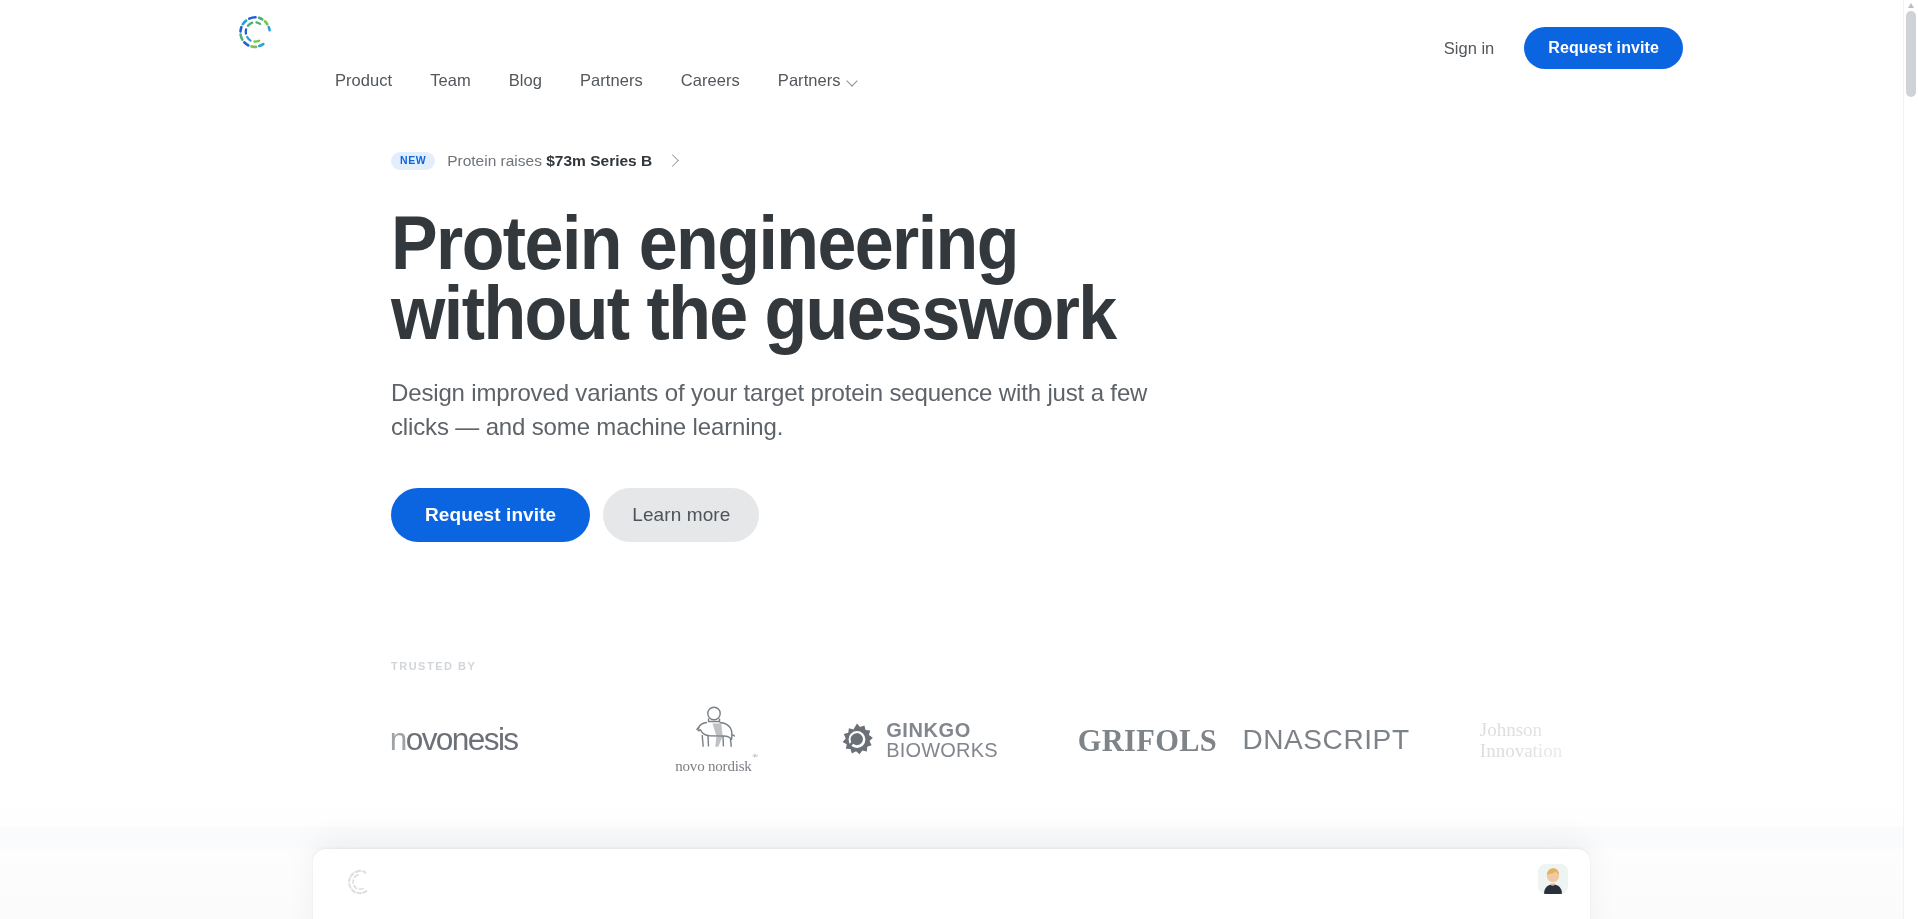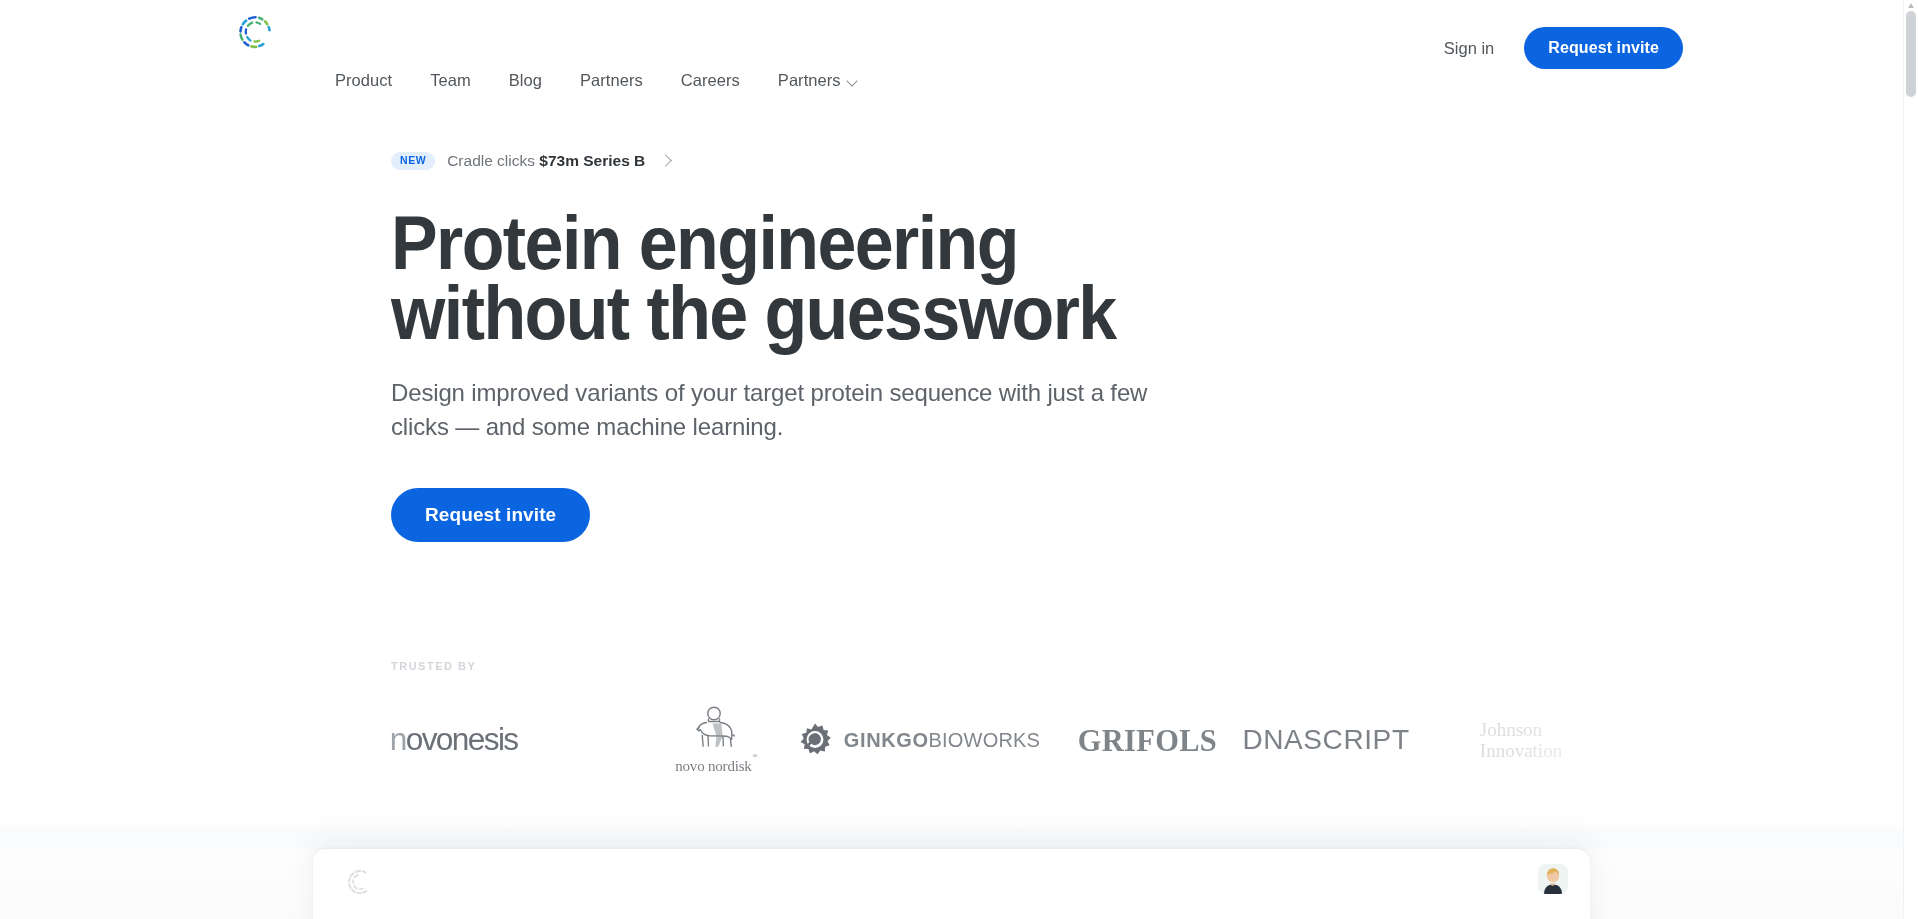--- a/index.html
+++ b/index.html
@@ -239,21 +239,21 @@
   .nn-text {
     font-family: "Liberation Serif", serif;
     font-size: 15px;
     color: #7a7f85;
     letter-spacing: -0.2px;
     position: relative;
   }
   .nn-text sup { font-size: 7px; position: relative; top: -7px; left: 1px; }
   .gk-wrap { display: flex; align-items: center; gap: 11px; }
   .gk-text {
-    display: flex; flex-direction: row;
+    display: flex; flex-direction: column;
     line-height: 1.02;
     color: #82878d;
   }
   .gk-text .g1 { font-size: 20px; font-weight: bold; letter-spacing: 0.6px; }
   .gk-text .g2 { font-size: 20px; font-weight: normal; letter-spacing: 0.2px; }
   .wm-grifols {
     font-family: "Liberation Serif", serif;
     font-size: 32px;
     font-weight: bold;
     color: #7f8489;
@@ -396,33 +396,34 @@
     <div class="nav-right">
       <span class="signin">Sign in</span>
       <button class="btn-primary">Request invite</button>
     </div>
   </div>
 
   <div class="hero">
 
     <div class="announce">
       <span class="badge-new">NEW</span>
-      <span class="announce-text"><span>Cradle clicks </span><b>$73m Series B</b></span>
+      <span class="announce-text"><span>Protein raises </span><b>$73m Series B</b></span>
       <span class="announce-arrow"></span>
     </div>
 
     <h1 class="hero-title">
       <span class="l1">Protein engineering</span>
       <span class="l2">without the guesswork</span>
     </h1>
 
     <p class="hero-sub">Design improved variants of your target protein sequence with just a few clicks — and some machine learning.</p>
 
     <div class="cta-row">
       <button class="cta-primary">Request invite</button>
+      <button class="cta-secondary">Learn more</button>
     </div>
   </div>
 
   <div class="trusted-wrap">
     <div class="trusted-label">TRUSTED BY</div>
 
     <div class="logo-row">
 
       <div class="logo-cell" style="width:235px">
         <span class="wm-novonesis">n<span class="dk">ovonesis</span></span>

